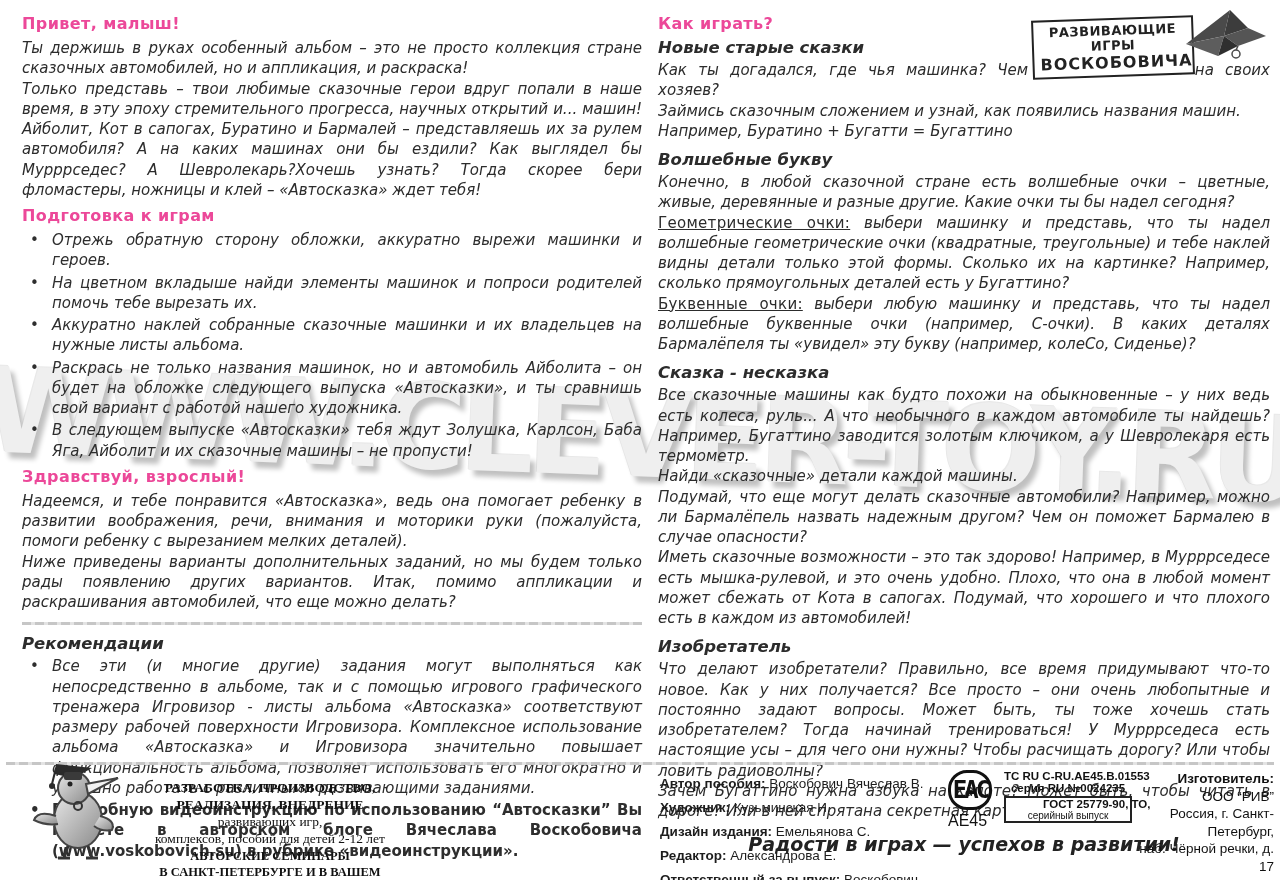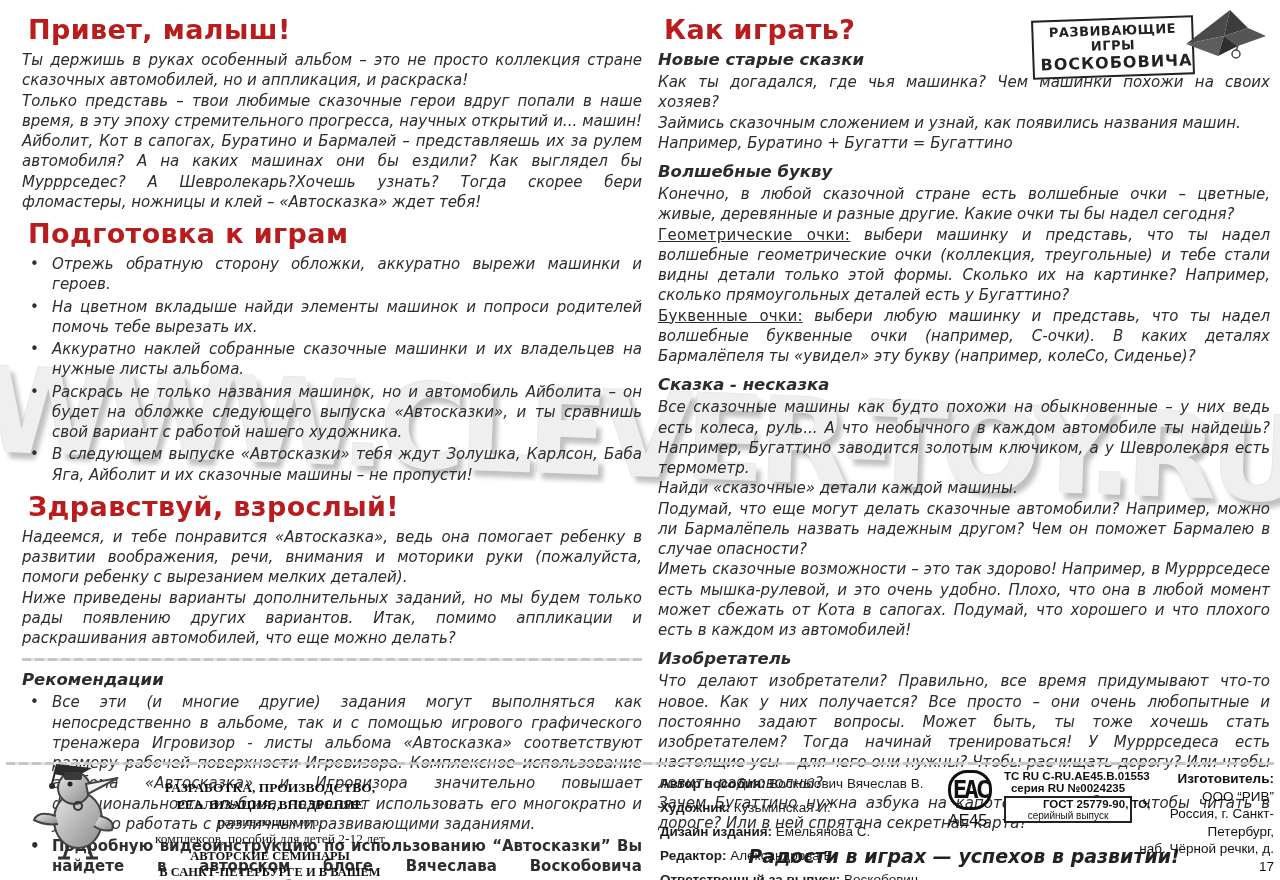--- a/index.html
+++ b/index.html
@@ -12,22 +12,22 @@
     position:absolute; top:368px; left:-18px; width:1400px; z-index:0;
     font-family:"DejaVu Sans", sans-serif; font-weight:bold;
     font-size:118px; letter-spacing:-7px; white-space:nowrap;
     color:#efefef; text-shadow:5px 6px 5px #c0c0c0, -1px -1px 0 #e8e8e8;
     transform:rotate(2.2deg); user-select:none;
   }
   .col { position:absolute; top:8px; z-index:1; }
   .col-left  { left:22px;  width:620px; }
   .col-right { left:658px; width:612px; }
   h1.sec {
-    font-size:27px; font-weight:bold; color:#b91c1c;
-    letter-spacing:0.4px; margin:6px 0 5px 6px;
+    font-size:16px; font-weight:bold; color:#ec4899;
+    letter-spacing:0.4px; margin:6px 0 5px 0;
   }
   .body-p {
     font-size:15px; font-style:italic; line-height:1.35;
     text-align:justify; color:#2c2c2c;
   }
   ul.blist { list-style:none; margin:2px 0 4px 0; }
   ul.blist li {
     position:relative; padding-left:30px; margin-bottom:2px;
     font-size:15px; font-style:italic; line-height:1.35; text-align:justify;
   }
@@ -138,21 +138,21 @@
 <div class="col col-right">
   <h1 class="sec">Как играть?</h1>
 
   <div class="subhead" style="margin-top:2px;">Новые старые сказки</div>
   <p class="body-p">Как ты догадался, где чья машинка?  Чем машинки похожи на своих хозяев?</p>
   <p class="body-p">Займись сказочным сложением и узнай, как появились названия машин.</p>
   <p class="body-p">Например, Буратино + Бугатти = Бугаттино</p>
 
   <div class="subhead">Волшебные букву</div>
   <p class="body-p">Конечно, в любой сказочной стране есть волшебные очки – цветные, живые, деревянные и разные другие. Какие очки ты бы надел сегодня?</p>
-  <p class="body-p"><span class="lead-underline">Геометрические очки:</span><span> выбери машинку и представь, что ты надел волшебные геометрические очки (коллекция, треугольные) и тебе стали видны детали только этой формы. Сколько их на картинке? Например, сколько прямоугольных деталей есть у Бугаттино?</span></p>
+  <p class="body-p"><span class="lead-underline">Геометрические очки:</span><span> выбери машинку и представь, что ты надел волшебные геометрические очки (квадратные, треугольные) и тебе наклей видны детали только этой формы. Сколько их на картинке? Например, сколько прямоугольных деталей есть у Бугаттино?</span></p>
   <p class="body-p"><span class="lead-underline">Буквенные очки:</span><span> выбери любую машинку и представь, что ты надел волшебные буквенные очки (например, С-очки). В каких деталях Бармалёпеля ты «увидел» эту букву (например, колеСо, Сиденье)?</span></p>
 
   <div class="subhead">Сказка - несказка</div>
   <p class="body-p">Все сказочные машины как будто похожи на обыкновенные – у них ведь есть колеса, руль... А что необычного  в каждом автомобиле ты найдешь? Например, Бугаттино заводится золотым ключиком, а у Шевролекаря есть термометр.</p>
   <p class="body-p">Найди «сказочные» детали каждой машины.</p>
   <p class="body-p">Подумай, что еще могут делать сказочные автомобили?  Например, можно ли Бармалёпель назвать надежным другом? Чем он поможет Бармалею в случае опасности?</p>
   <p class="body-p">Иметь сказочные возможности – это так здорово! Например, в Мурррседесе есть мышка-рулевой, и это очень удобно. Плохо, что она в любой момент может сбежать от Кота в сапогах. Подумай, что хорошего и что плохого есть в каждом из автомобилей!</p>
 
   <div class="subhead">Изобретатель</div>
   <p class="body-p">Что делают изобретатели? Правильно, все время придумывают что-то новое. Как у них получается? Все просто – они очень любопытные и постоянно задают вопросы. Может быть, ты тоже хочешь стать изобретателем? Тогда начинай тренироваться! У Мурррседеса есть настоящие усы – для чего они нужны? Чтобы расчищать дорогу? Или чтобы ловить радиоволны?</p>

